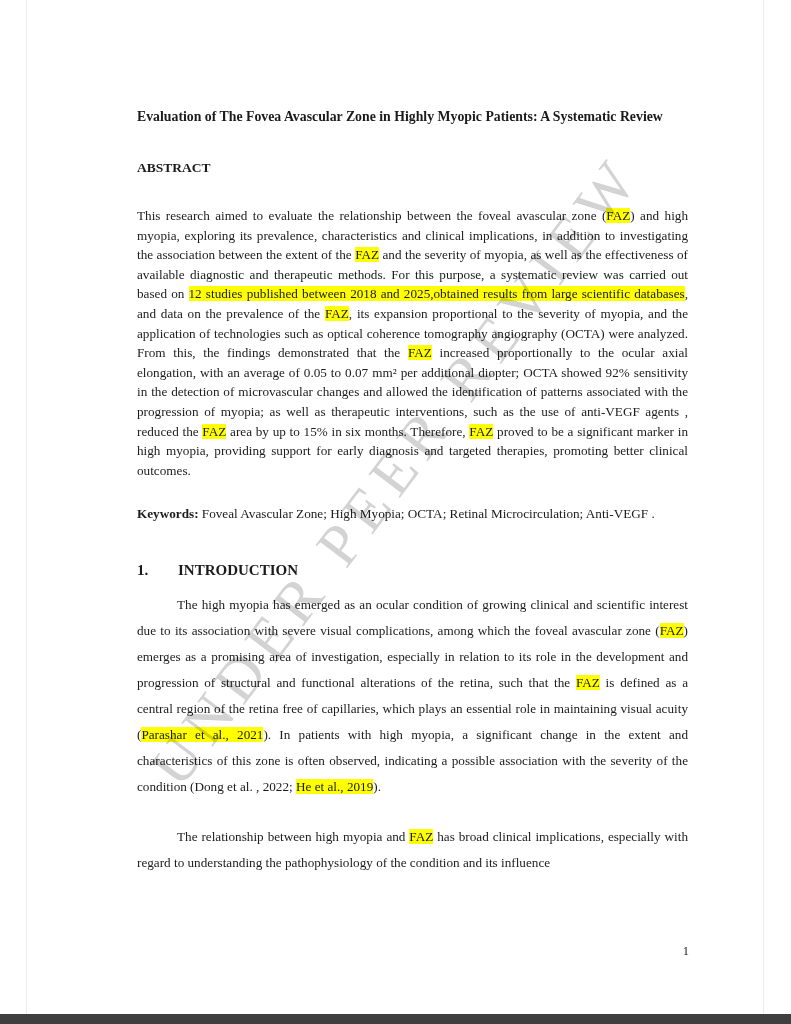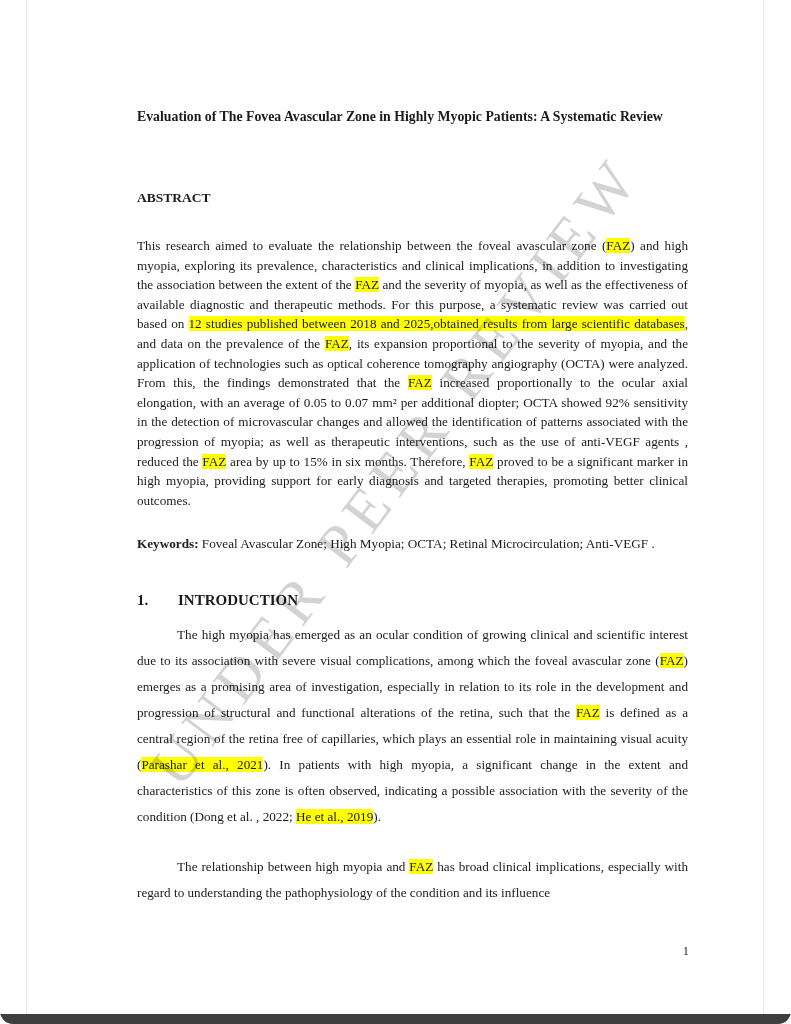--- a/index.html
+++ b/index.html
@@ -8,21 +8,20 @@
     background: #ffffff;
   }
   .page {
     position: relative;
     width: 791px;
     height: 1024px;
     background: #ffffff;
     overflow: hidden;
     font-family: "Liberation Serif", "DejaVu Serif", serif;
     color: #1b1b1b;
-    border-radius: 13px;
   }
   .scan-edge-left {
     position: absolute;
     left: 26px; top: 0;
     width: 1px; height: 100%;
     background: #ececec;
   }
   .scan-edge-right {
     position: absolute;
     left: 763px; top: 0;
@@ -43,21 +42,21 @@
     font-size: 13.2px;
   }
   .doc-title {
     margin-top: 103px;
     font-weight: bold;
     font-size: 13.8px;
     line-height: 27px;
     text-align: justify;
   }
   .abstract-heading {
-    margin-top: 58px;
+    margin-top: 28px;
     font-weight: bold;
     font-size: 13.5px;
     line-height: 20px;
   }
   .abstract-body {
     margin-top: 28px;
     line-height: 19.6px;
     text-align: justify;
   }
   .keywords {

